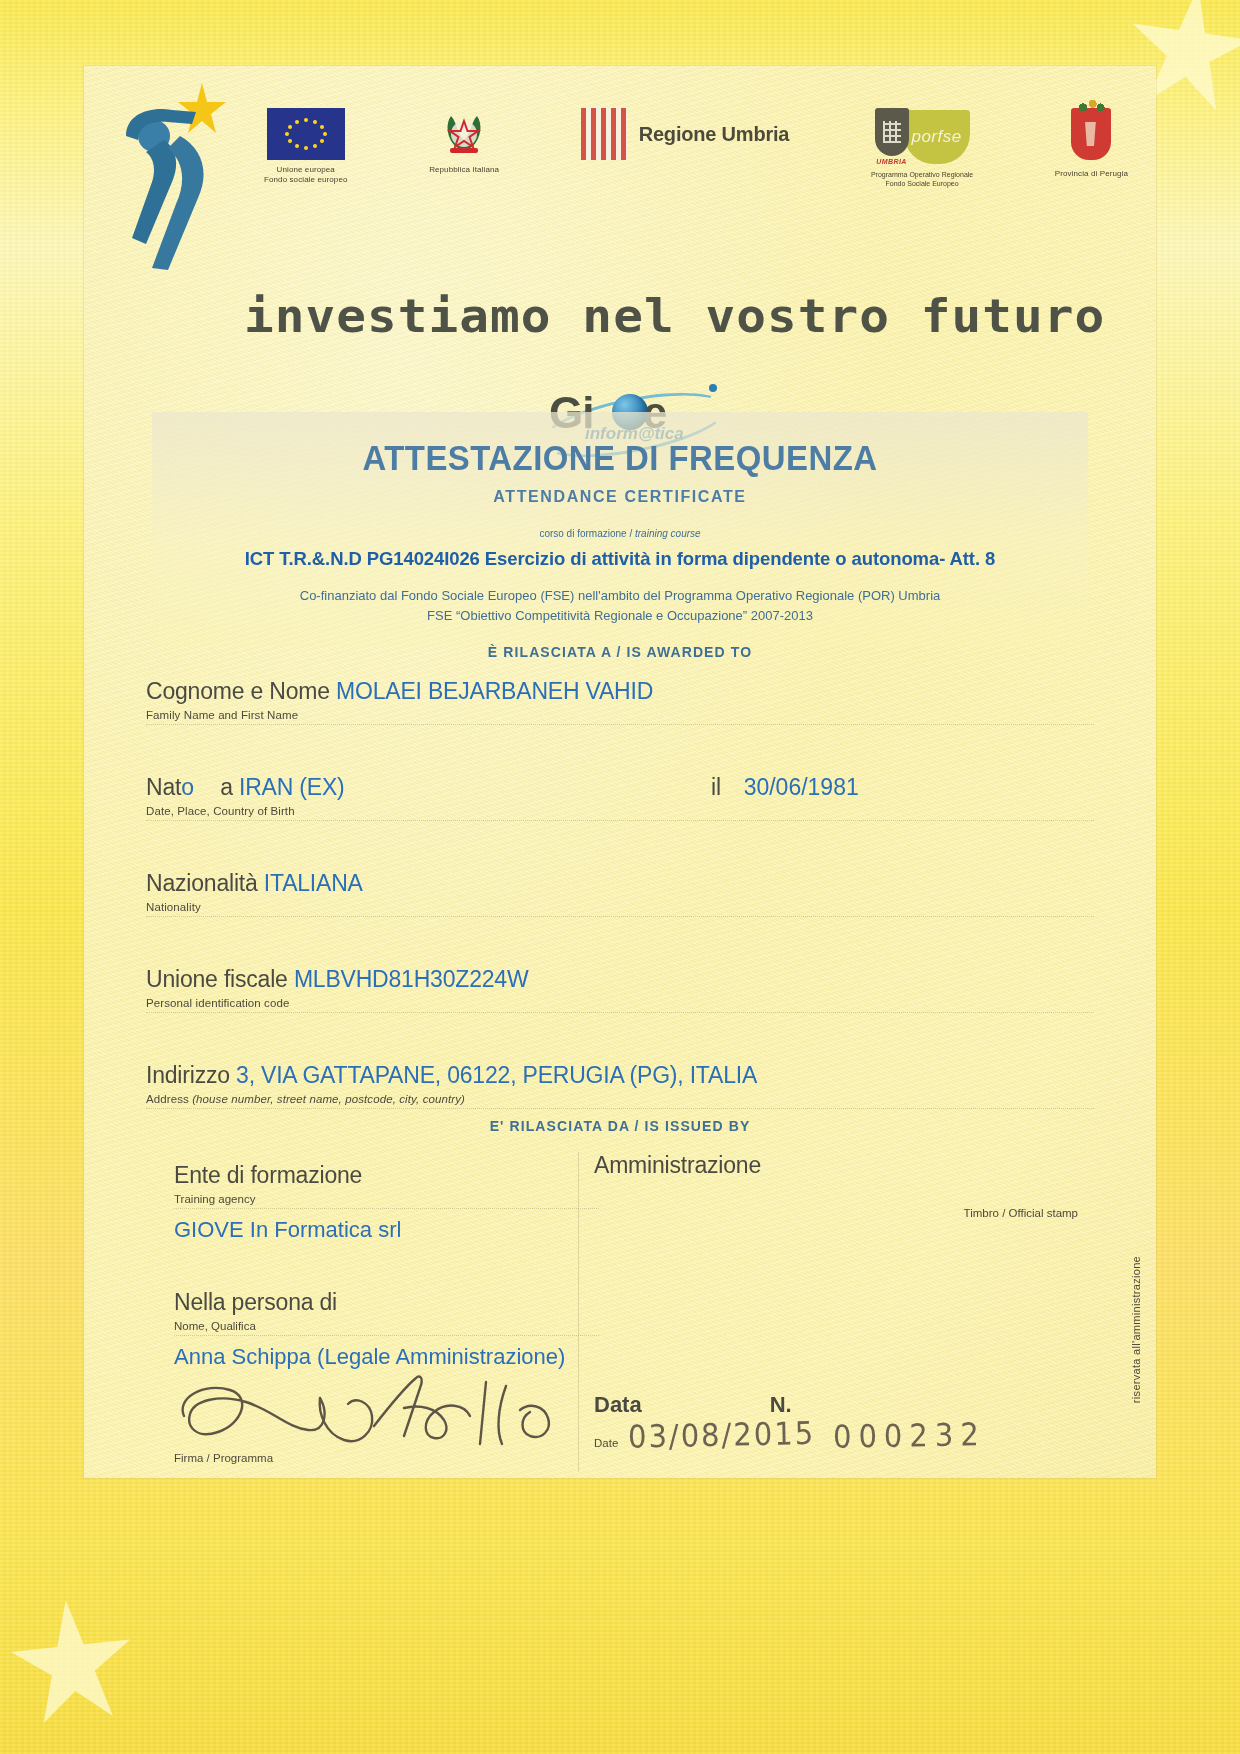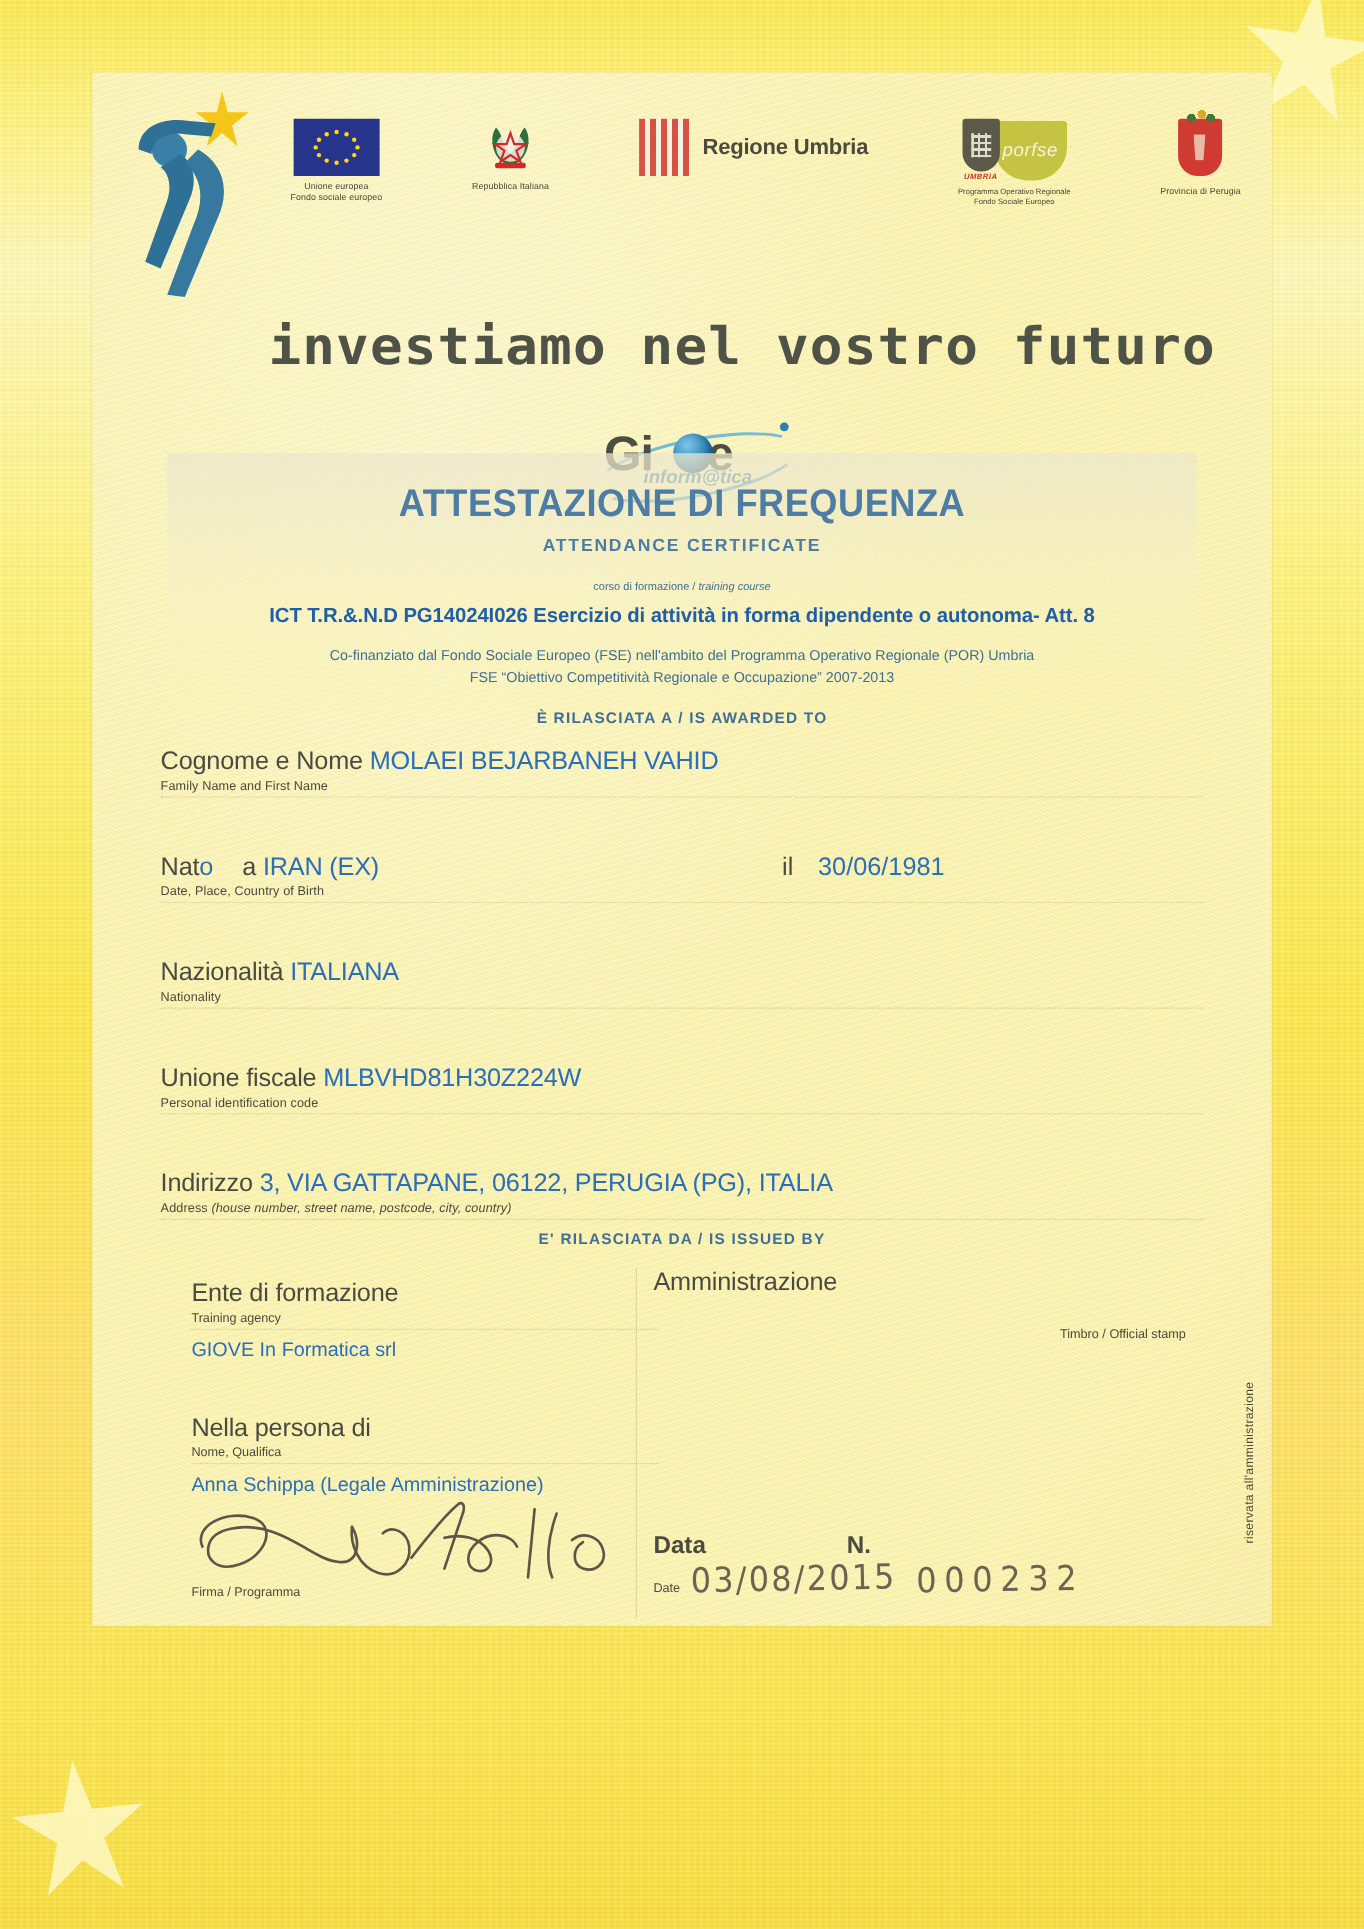--- a/index.html
+++ b/index.html
@@ -359,21 +359,21 @@
     font-size: 23px;
     color: #4a4a42;
     letter-spacing: -.2px;
   }
   .hd-small {
     font-size: 11.5px;
     color: #4d4a3c;
     margin-top: 4px;
   }
   .hd-value {
-    font-size: 18px;
+    font-size: 22px;
     color: #2a6fb8;
     margin-top: 8px;
   }
   .stamp-cap {
     font-size: 11.5px;
     color: #4d4a3c;
     text-align: right;
     margin-top: 28px;
     padding-right: 38px;
   }

